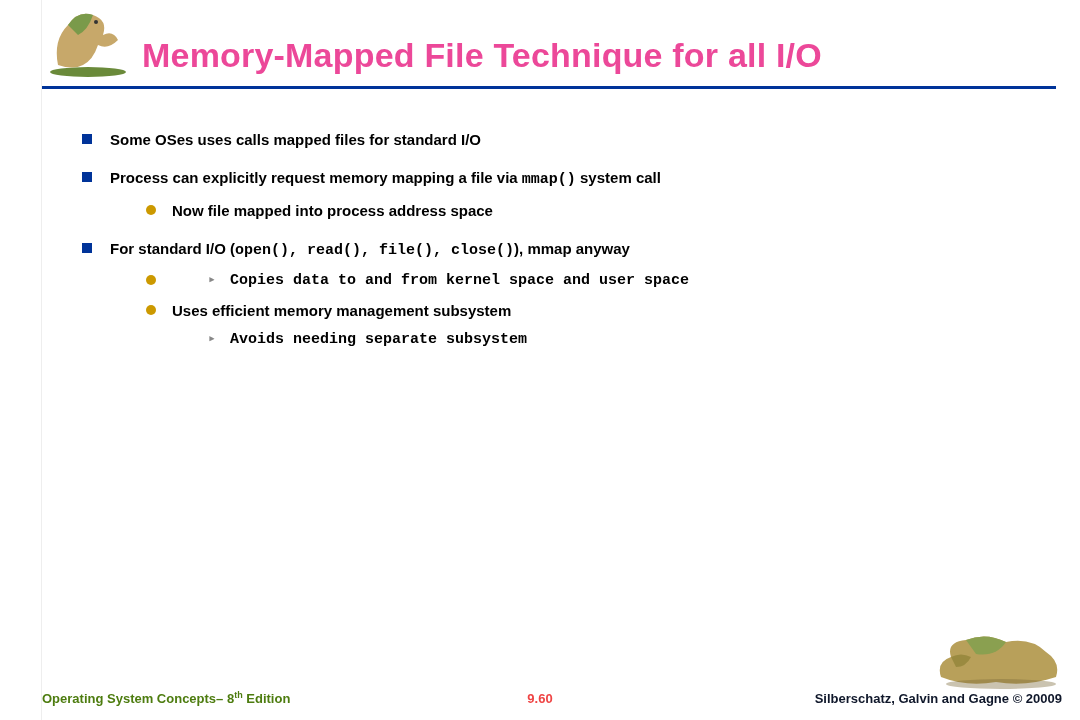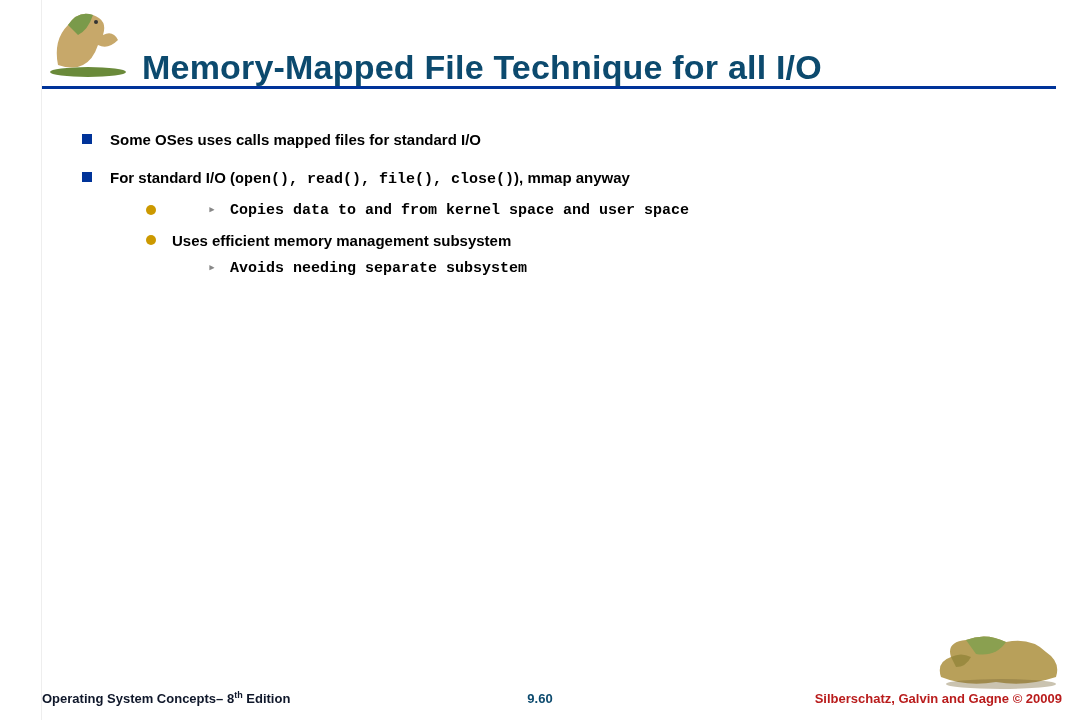--- a/index.html
+++ b/index.html
@@ -23,24 +23,24 @@
     left: 38px; top: 0;
     width: 100px; height: 78px;
   }
   .dino-bottom {
     position: absolute;
     right: 14px; bottom: 28px;
     width: 130px; height: 70px;
   }
   .title {
     position: absolute;
-    left: 142px; top: 48px;
+    left: 142px; top: 36px;
     font-size: 34px;
     font-weight: bold;
-    color: #0c4a6e;
+    color: #ec4899;
     letter-spacing: 0.2px;
   }
   .title-rule {
     position: absolute;
     left: 42px; top: 86px;
     width: 1014px;
     border-top: 3px solid #003399;
   }
   .content {
     position: absolute;
@@ -61,29 +61,29 @@
     width: 10px; height: 10px; background: #cc9900; border-radius: 50%;
   }
   .lvl3 { margin: 8px 0 8px 36px; padding-left: 22px; position: relative; font-weight: bold; font-family: Liberation Mono, monospace; }
   .lvl3::before {
     content: "▸"; position: absolute; left: 0; top: 0;
     font-size: 13px; color: #888; font-weight: normal;
   }
   .mono { font-family: "Courier New", monospace; }
   .footer-left {
     position: absolute; left: 42px; bottom: 14px;
-    font-size: 13px; font-weight: bold; color: #0f172a;
+    font-size: 13px; font-weight: bold; color: #4d7c0f;
   }
   .footer-center {
     position: absolute; left: 0; right: 0; bottom: 14px;
-    text-align: center; font-size: 13px; font-weight: bold; color: #0c4a6e;
+    text-align: center; font-size: 13px; font-weight: bold; color: #ef4444;
   }
   .footer-right {
     position: absolute; right: 18px; bottom: 14px;
-    font-size: 13px; font-weight: bold; color: #b91c1c;
+    font-size: 13px; font-weight: bold; color: #0f172a;
   }
   .sup { font-size: 9px; vertical-align: super; }
 </style>
 </head>
 <body>
 
 <div class="left-stripe"></div>
 
 <div class="dino-top">
 <svg viewBox="0 0 100 78">
@@ -94,20 +94,24 @@
 </svg>
 </div>
 
 <div class="title">Memory-Mapped File Technique for all I/O</div>
 <div class="title-rule"></div>
 
 <div class="content">
 
   <div class="lvl1">Some OSes  uses calls mapped files for standard I/O</div>
 
+  <div class="lvl1">
+    <span>Process can explicitly request memory mapping a file via </span><span class="mono">mmap()</span><span> system call</span>
+    <div class="lvl2">Now file mapped into process address space</div>
+  </div>
 
   <div class="lvl1">
     <span>For standard I/O (</span><span class="mono">open(), read(), file(), close()</span><span>), mmap anyway</span>
     <div class="lvl2">
       <div class="lvl3">Copies data to and from kernel space and user space</div>
     </div>
     <div class="lvl2">
       <span>Uses efficient memory management subsystem</span>
       <div class="lvl3">Avoids needing separate subsystem</div>
     </div>

